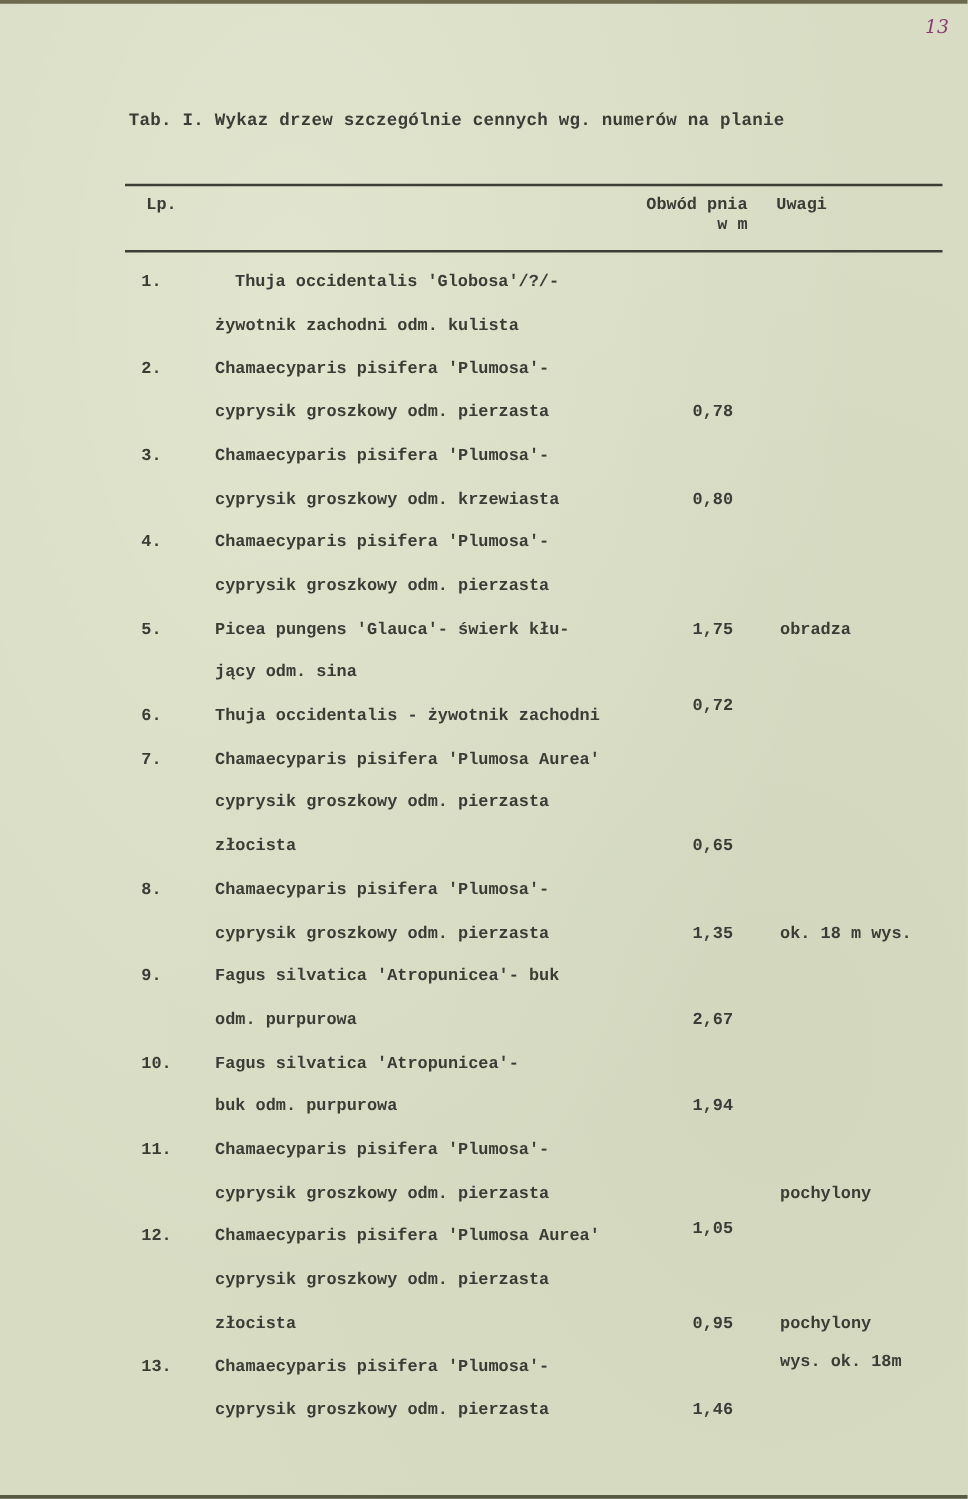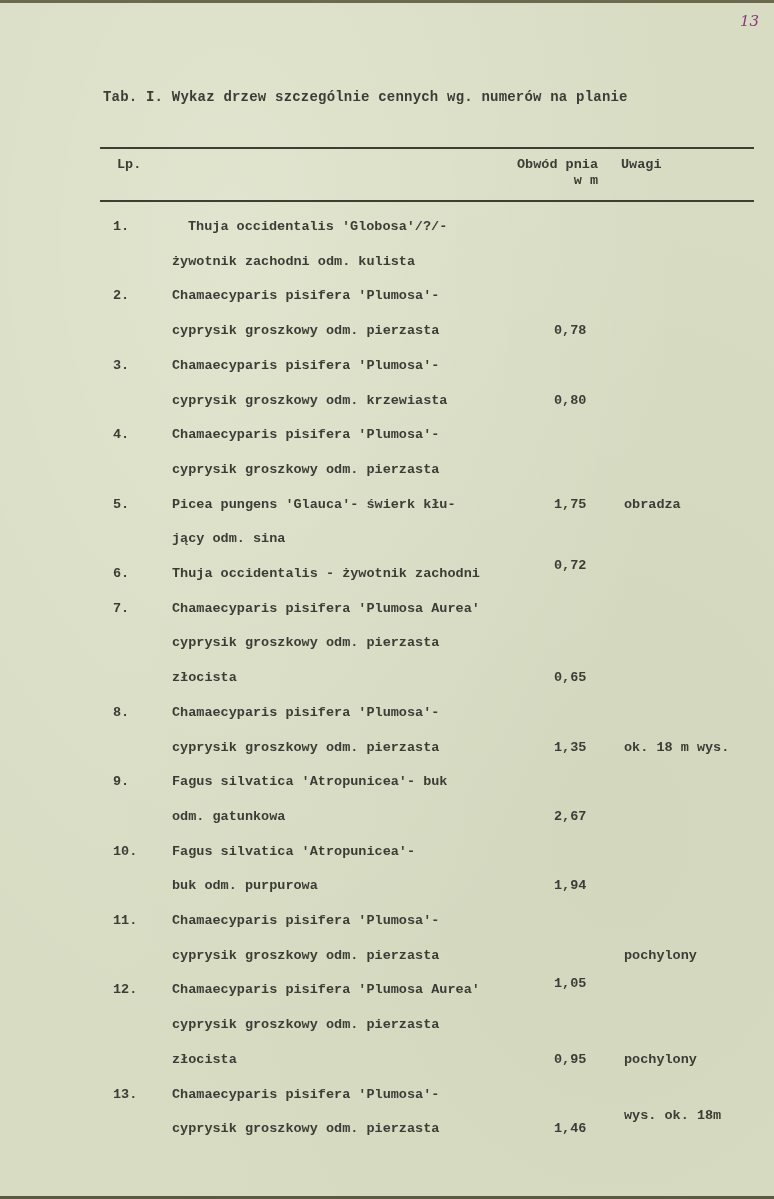--- a/index.html
+++ b/index.html
@@ -92,36 +92,36 @@
       <div class="line c-name" style="top: 633.4px;">cyprysik groszkowy odm. pierzasta</div>
       <div class="line c-name" style="top: 668.1px;">złocista</div>
       <div class="line c-obw" style="top: 668.1px;">0,65</div>
       <div class="line c-lp" style="top: 702.8px;">8.</div>
       <div class="line c-name" style="top: 702.8px;">Chamaecyparis pisifera 'Plumosa'-</div>
       <div class="line c-name" style="top: 737.5px;">cyprysik groszkowy odm. pierzasta</div>
       <div class="line c-obw" style="top: 737.5px;">1,35</div>
       <div class="line c-uw" style="top: 737.5px;">ok. 18 m wys.</div>
       <div class="line c-lp" style="top: 772.2px;">9.</div>
       <div class="line c-name" style="top: 772.2px;">Fagus silvatica 'Atropunicea'- buk</div>
-      <div class="line c-name" style="top: 806.9px;">odm. gatunkowa</div>
+      <div class="line c-name" style="top: 806.9px;">odm. purpurowa</div>
       <div class="line c-obw" style="top: 806.9px;">2,67</div>
       <div class="line c-lp" style="top: 841.6px;">10.</div>
       <div class="line c-name" style="top: 841.6px;">Fagus silvatica 'Atropunicea'-</div>
       <div class="line c-name" style="top: 876.3px;">buk odm. purpurowa</div>
       <div class="line c-obw" style="top: 876.3px;">1,94</div>
       <div class="line c-lp" style="top: 911px;">11.</div>
       <div class="line c-name" style="top: 911px;">Chamaecyparis pisifera 'Plumosa'-</div>
       <div class="line c-name" style="top: 945.7px;">cyprysik groszkowy odm. pierzasta</div>
       <div class="line c-obw" style="top: 945.7px; margin-top: 28px;">1,05</div>
       <div class="line c-uw" style="top: 945.7px;">pochylony</div>
       <div class="line c-lp" style="top: 980.4px;">12.</div>
       <div class="line c-name" style="top: 980.4px;">Chamaecyparis pisifera 'Plumosa Aurea'</div>
       <div class="line c-name" style="top: 1015.1px;">cyprysik groszkowy odm. pierzasta</div>
       <div class="line c-name" style="top: 1049.8px;">złocista</div>
       <div class="line c-obw" style="top: 1049.8px;">0,95</div>
       <div class="line c-uw" style="top: 1049.8px;">pochylony</div>
       <div class="line c-lp" style="top: 1084.5px;">13.</div>
       <div class="line c-name" style="top: 1084.5px;">Chamaecyparis pisifera 'Plumosa'-</div>
       <div class="line c-name" style="top: 1119.2px;">cyprysik groszkowy odm. pierzasta</div>
       <div class="line c-obw" style="top: 1119.2px;">1,46</div>
-      <div class="line c-uw" style="top: 1106px;">wys. ok. 18m</div>
+      <div class="line c-uw" style="top: 1081px;">wys. ok. 18m</div>
     </div>
 </div>
 
 </body></html>

